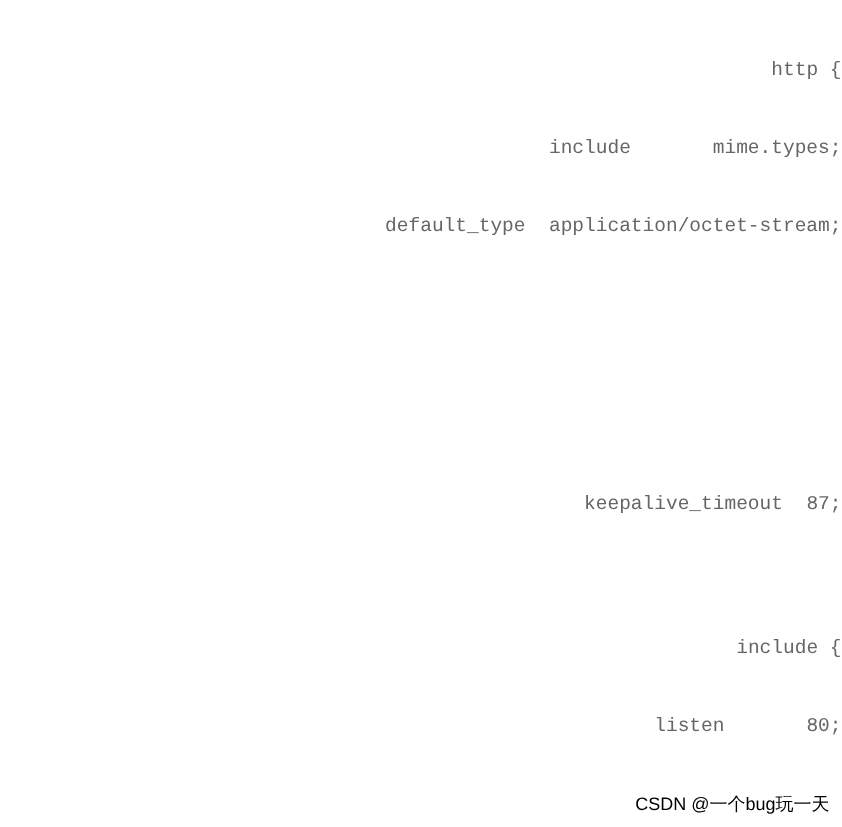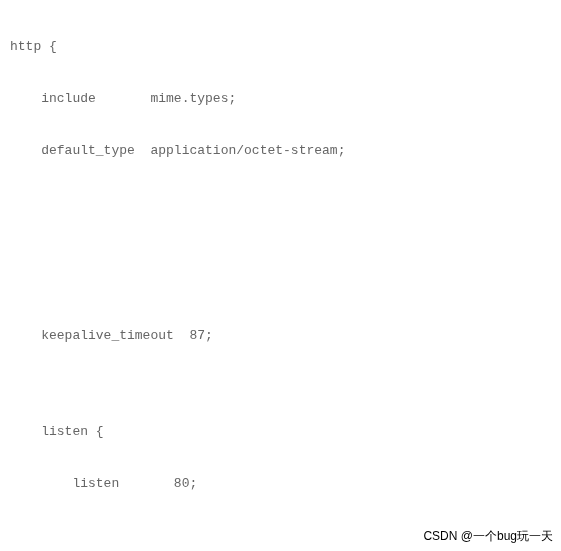--- a/index.html
+++ b/index.html
@@ -18,20 +18,21 @@
       overflow: hidden;
     }
     .code-container {
       padding: 8px 0 0 10px;
       line-height: 2.0;
       white-space: pre;
     }
     .line {
       display: block;
       min-height: 1.4em;
+      text-align: right;
     }
     .watermark {
       position: absolute;
       bottom: 6px;
       right: 8px;
       font-size: 12px;
       color: #000000;
       font-family: Arial, sans-serif;
     }
   </style>
@@ -40,21 +41,21 @@
 
 <div class="code-container">
 <span class="line">http {</span>
 <span class="line">    include       mime.types;</span>
 <span class="line">    default_type  application/octet-stream;</span>
 <span class="line"></span>
 <span class="line"></span>
 <span class="line"></span>
 <span class="line">    keepalive_timeout  87;</span>
 <span class="line"></span>
-<span class="line">    listen {</span>
+<span class="line">    include {</span>
 <span class="line">        listen       80;</span>
 
 
 
 
 
 
 
 
 

